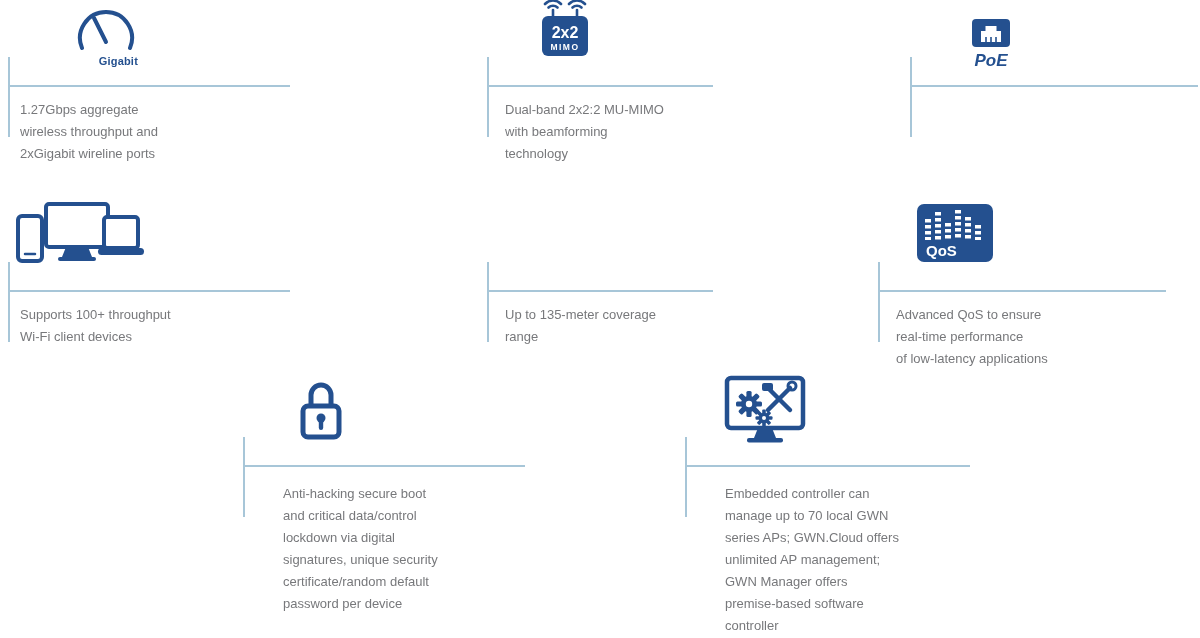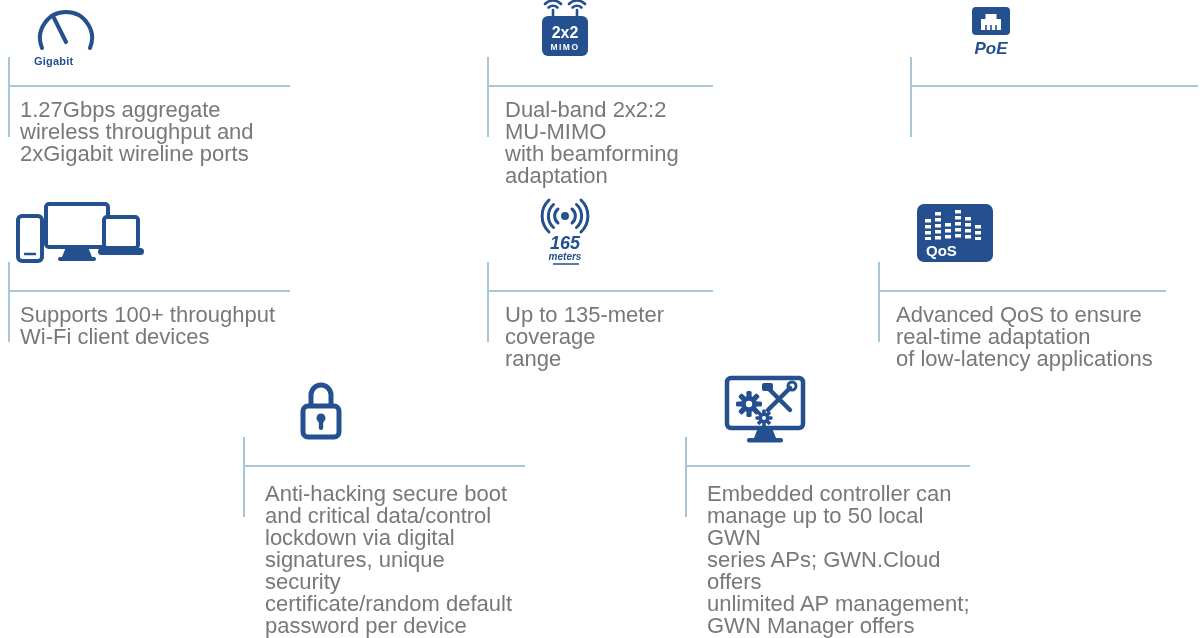--- a/index.html
+++ b/index.html
@@ -5,49 +5,49 @@
   * { margin:0; padding:0; box-sizing:border-box; }
   html,body { background:#ffffff; }
   body {
     width:1200px; height:638px; position:relative; overflow:hidden;
     font-family:"Liberation Sans", sans-serif;
   }
   .canvas { position:absolute; inset:0; width:1200px; height:638px; }
   .feature { position:absolute; }
   .hline { position:absolute; left:0; top:85px; width:100%; height:2px; background:#a7c6d8; }
   .vline { position:absolute; left:0; top:57px; width:2px; height:80px; background:#a7c6d8; }
-  .icon-wrap { position:absolute; text-align:left; }
+  .icon-wrap { position:absolute; text-align:right; }
   .icon-label {
     color:#24508f; font-weight:bold; font-size:11px; margin-top:1px; letter-spacing:.2px;
   }
   .desc {
     position:absolute; top:99px; left:12px;
-    color:#77787b; font-size:22px; line-height:22px; white-space:pre-line;
+    color:#77787b; font-size:13px; line-height:22px; white-space:pre-line;
   }
   
   .f1{left:8px;   top:0;     width:282px; height:170px}
   .f2{left:487px; top:0;     width:226px; height:170px}
   .f3{left:910px; top:0;     width:288px; height:170px}
   .f4{left:8px;   top:205px; width:282px; height:170px}
   .f5{left:487px; top:205px; width:226px; height:170px}
   .f6{left:878px; top:205px; width:288px; height:170px}
   .f7{left:243px; top:380px; width:282px; height:258px}
   .f8{left:685px; top:380px; width:285px; height:258px}
   
   .f1 .icon-wrap{left:26px; top:6px;  width:104px}
   .f2 .icon-wrap{left:48px; top:0}
-  .f3 .icon-wrap{left:57px; top:4px}
+  .f3 .icon-wrap{left:57px; top:16px}
   .f4 .icon-wrap{left:6px;  top:-4px}
   .f5 .icon-wrap{left:40px; top:-8px}
   .f6 .icon-wrap{left:38px; top:-2px}
   .f7 .icon-wrap{left:52px; top:-4px}
   .f8 .icon-wrap{left:37px; top:-6px}
   
   .f2 .desc,.f3 .desc,.f5 .desc,.f6 .desc{left:18px}
-  .f7 .desc,.f8 .desc{left:22px; top:103px}
+  .f7 .desc,.f8 .desc{left:40px; top:103px}
   svg text { font-family:"Liberation Sans", sans-serif; }
 </style>
 </head>
 <body>
 
 <div class="canvas">
 
   <div class="feature f1">
     <div class="vline"></div>
     <div class="hline"></div>
@@ -76,21 +76,21 @@
           <line x1="18" y1="10" x2="18" y2="17"></line>
           <line x1="42" y1="10" x2="42" y2="17"></line>
         </g>
         <rect x="7" y="16" width="46" height="40" rx="6" fill="#24508f"></rect>
         <text x="30" y="38" text-anchor="middle" font-size="16" font-weight="bold" fill="#ffffff">2x2</text>
         <text x="30" y="50" text-anchor="middle" font-size="8.5" font-weight="bold" letter-spacing="1.5" fill="#ffffff">MIMO</text>
       </svg>
     </div>
     <div class="desc">Dual-band 2x2:2 MU-MIMO
 with beamforming
-adaptation</div>
+technology</div>
   </div>
 
   <div class="feature f3">
     <div class="vline"></div>
     <div class="hline"></div>
     <div class="icon-wrap">
       <svg width="48" height="54" viewBox="0 0 48 54">
         <rect x="5" y="3" width="38" height="28" rx="4" fill="#24508f"></rect>
         <path d="M14,26 L14,15 L18.5,15 L18.5,10 L29.5,10 L29.5,15 L34,15 L34,26 Z" fill="#ffffff"></path>
         <g stroke="#24508f" stroke-width="1.6">
@@ -117,36 +117,20 @@
         <line x1="11" y1="53" x2="21" y2="53" stroke="#24508f" stroke-width="2.5" stroke-linecap="round"></line>
       </svg>
     </div>
     <div class="desc">Supports 100+ throughput
 Wi-Fi client devices</div>
   </div>
 
   <div class="feature f5">
     <div class="vline"></div>
     <div class="hline"></div>
-    <div class="icon-wrap">
-      <svg width="76" height="72" viewBox="0 0 76 72">
-        <g stroke="#24508f" stroke-width="3" fill="none" stroke-linecap="round">
-          <path d="M31,12 A9,9 0 0 0 31,26"></path>
-          <path d="M26.5,7.5 A15.5,15.5 0 0 0 26.5,30.5"></path>
-          <path d="M22,3 A22,22 0 0 0 22,35"></path>
-          <path d="M45,12 A9,9 0 0 1 45,26"></path>
-          <path d="M49.5,7.5 A15.5,15.5 0 0 1 49.5,30.5"></path>
-          <path d="M54,3 A22,22 0 0 1 54,35"></path>
-        </g>
-        <circle cx="38" cy="19" r="4" fill="#24508f"></circle>
-        <text x="38" y="52" text-anchor="middle" font-size="18" font-weight="bold" font-style="italic" fill="#24508f">165</text>
-        <text x="38" y="63" text-anchor="middle" font-size="10" font-weight="bold" font-style="italic" fill="#24508f">meters</text>
-        <line x1="26" y1="67" x2="52" y2="67" stroke="#24508f" stroke-width="1.5"></line>
-      </svg>
-    </div>
     <div class="desc">Up to 135-meter coverage
 range</div>
   </div>
 
   <div class="feature f6">
     <div class="vline"></div>
     <div class="hline"></div>
     <div class="icon-wrap">
       <svg width="78" height="60" viewBox="0 0 78 60">
         <rect x="1" y="1" width="76" height="58" rx="7" fill="#24508f"></rect>
@@ -155,21 +139,21 @@
           <line x1="22" y1="9" x2="22" y2="37"></line>
           <line x1="32" y1="20" x2="32" y2="37"></line>
           <line x1="42" y1="7" x2="42" y2="37"></line>
           <line x1="52" y1="14" x2="52" y2="37"></line>
           <line x1="62" y1="22" x2="62" y2="37"></line>
         </g>
         <text x="10" y="53" font-size="15" font-weight="bold" fill="#ffffff">QoS</text>
       </svg>
     </div>
     <div class="desc">Advanced QoS to ensure
-real-time adaptation
+real-time performance
 of low-latency applications</div>
   </div>
 
   <div class="feature f7">
     <div class="vline"></div>
     <div class="hline"></div>
     <div class="icon-wrap">
       <svg width="52" height="66" viewBox="0 0 52 66">
         <path d="M16,31 V19 a10,10 0 0 1 20,0 V31" fill="none" stroke="#24508f" stroke-width="5"></path>
         <rect x="8" y="30" width="36" height="31" rx="5" fill="#ffffff" stroke="#24508f" stroke-width="5"></rect>
@@ -211,21 +195,21 @@
         </g>
         <g transform="translate(57,25)">
           <line x1="-11" y1="-11" x2="11" y2="11" stroke="#24508f" stroke-width="4.5" stroke-linecap="round"></line>
           <line x1="11" y1="-11" x2="-11" y2="11" stroke="#24508f" stroke-width="4.5" stroke-linecap="round"></line>
           <rect x="-17" y="-16" width="11" height="8" rx="2" fill="#24508f"></rect>
           <circle cx="13" cy="-13" r="4" fill="none" stroke="#24508f" stroke-width="3"></circle>
         </g>
       </svg>
     </div>
     <div class="desc">Embedded controller can
-manage up to 50 local GWN
+manage up to 70 local GWN
 series APs; GWN.Cloud offers
 unlimited AP management;
 GWN Manager offers
 premise-based software
 controller</div>
   </div>
 
 </div>
 
 </body></html>

